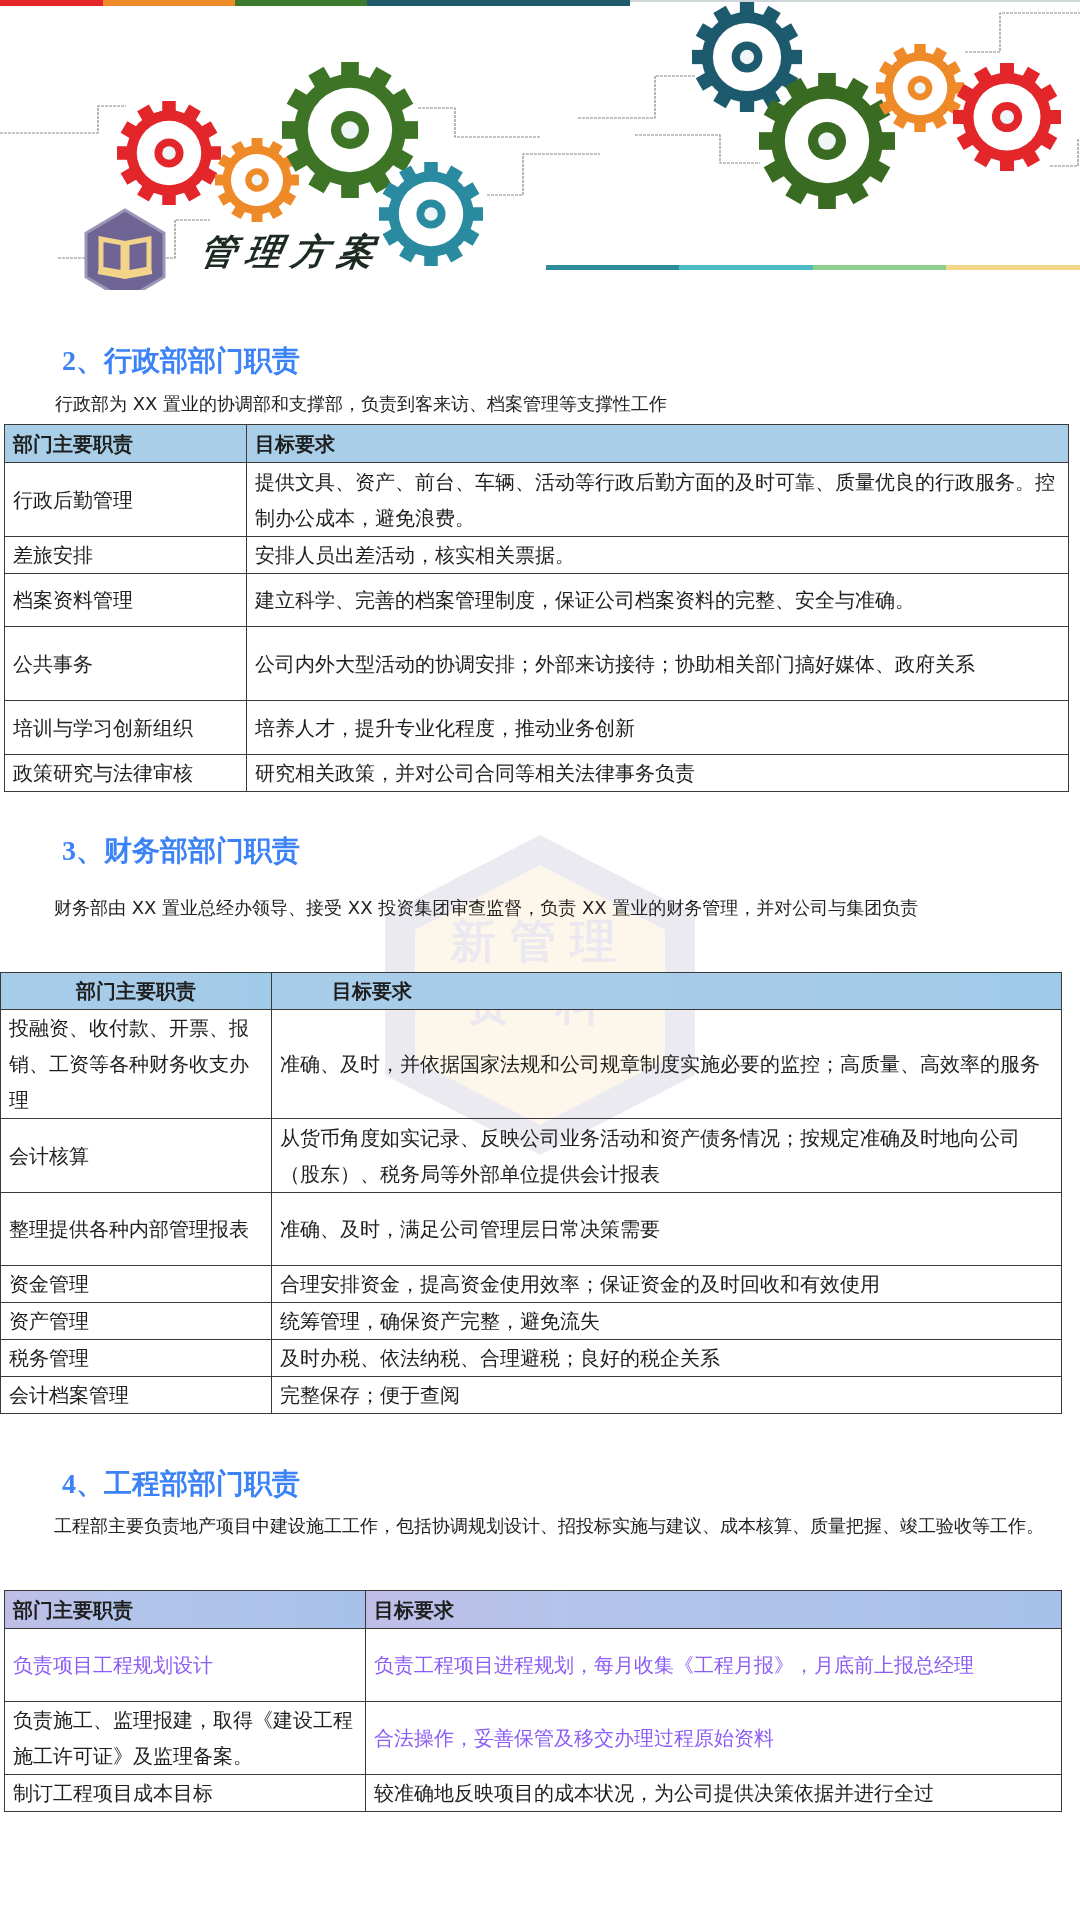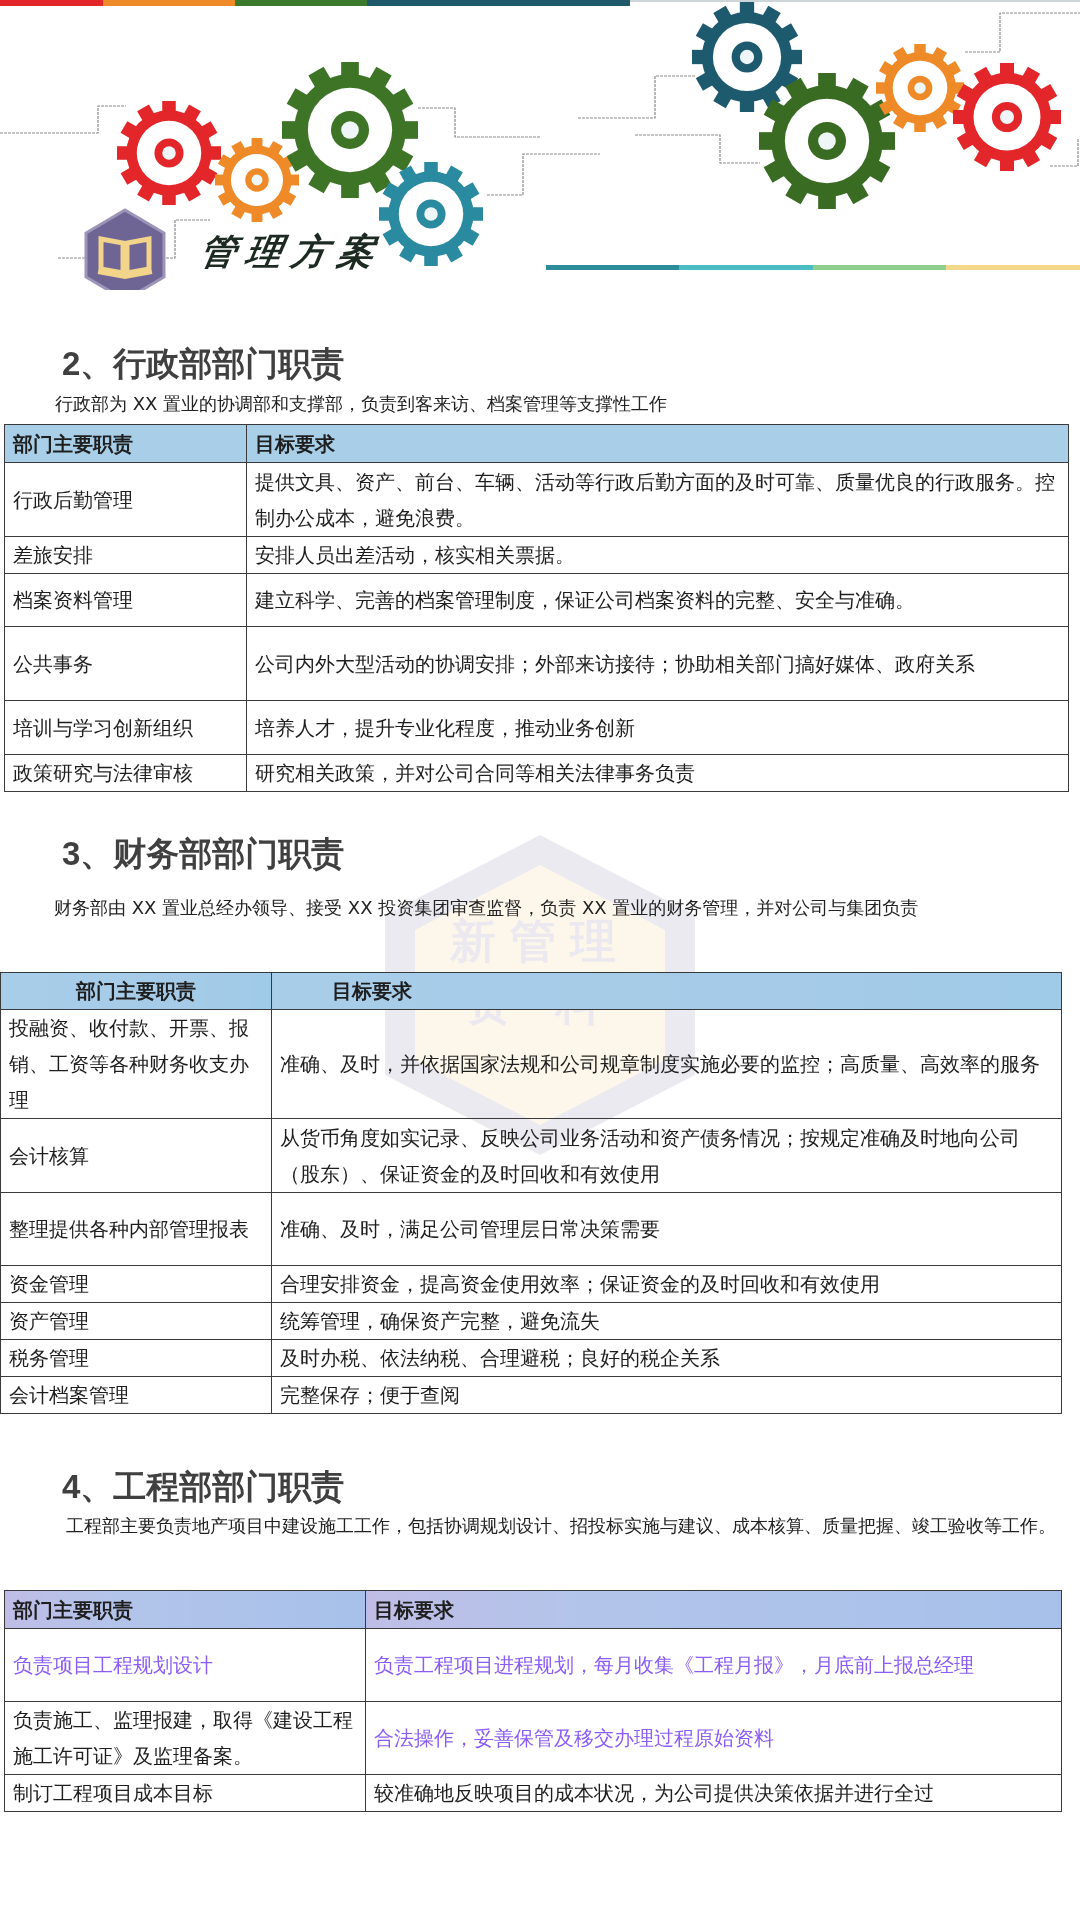--- a/index.html
+++ b/index.html
@@ -16,22 +16,22 @@
     font-weight:bold; transform:skewX(-10deg);
   }
   .watermark {
     position:absolute; left:380px; top:830px; width:320px; height:330px; opacity:0.13; pointer-events:none;
   }
   .watermark .wm-text {
     position:absolute; left:60px; top:80px; width:200px; text-align:center;
     font-size:46px; font-weight:bold; color:#6a5a8a; line-height:62px; letter-spacing:14px;
   }
   .h2 {
-    position:absolute; left:62px; font-size:33px; font-weight:bold; color:#404040;
-    font-family: Liberation Sans, sans-serif;
+    position:absolute; left:62px; font-size:28px; font-weight:bold; color:#3b82f6;
+    font-family: Liberation Serif, serif;
   }
   .para {
     position:absolute; font-size:18px; color:#222; line-height:44px;
     font-family: "DejaVu Sans", sans-serif;
   }
   table.duty {
     position:absolute; border-collapse:collapse; table-layout:fixed;
     font-size:20px; color:#1e1e1e;
   }
   table.duty td, table.duty th {
@@ -200,21 +200,21 @@
       <tr style="height:37px">
     <th class="c">部门主要职责</th>
     <th style="padding-left:60px">目标要求</th>
   </tr>
   <tr style="height:108px">
     <td class="c0">投融资、收付款、开票、报销、工资等各种财务收支办理</td>
     <td>准确、及时，并依据国家法规和公司规章制度实施必要的监控；高质量、高效率的服务</td>
   </tr>
   <tr style="height:74px">
     <td>会计核算</td>
-    <td>从货币角度如实记录、反映公司业务活动和资产债务情况；按规定准确及时地向公司（股东）、保证资金的及时回收和有效使用</td>
+    <td>从货币角度如实记录、反映公司业务活动和资产债务情况；按规定准确及时地向公司（股东）、税务局等外部单位提供会计报表</td>
   </tr>
   <tr style="height:73px">
     <td>整理提供各种内部管理报表</td>
     <td>准确、及时，满足公司管理层日常决策需要</td>
   </tr>
   <tr class="short" style="height:37px">
     <td>资金管理</td>
     <td>合理安排资金，提高资金使用效率；保证资金的及时回收和有效使用</td>
   </tr>
   <tr class="short" style="height:37px">
@@ -226,21 +226,21 @@
     <td>及时办税、依法纳税、合理避税；良好的税企关系</td>
   </tr>
   <tr class="short" style="height:37px">
     <td>会计档案管理</td>
     <td>完整保存；便于查阅</td>
   </tr>
 </tbody>
   </table>
 
 <div class="h2" style="top:1465px;">4、工程部部门职责</div>
-<div class="para" style="left:12px; top:1504px; width:1062px; text-indent:54px;font-family:Liberation Serif, serif;">工程部主要负责地产项目中建设施工工作，包括协调规划设计、招投标实施与建议、成本核算、质量把握、竣工验收等工作。</div>
+<div class="para" style="left:0px; top:1504px; width:1062px; text-indent:54px;font-family:Liberation Serif, serif;">工程部主要负责地产项目中建设施工工作，包括协调规划设计、招投标实施与建议、成本核算、质量把握、竣工验收等工作。</div>
 
 <table class="duty t3" style="left:4px; top:1590px; width:1058px;">
   <colgroup>
       <col style="width:361px">
       <col>
     </colgroup>
   <tbody>
       <tr style="height:38px">
     <th>部门主要职责</th>
     <th>目标要求</th>

